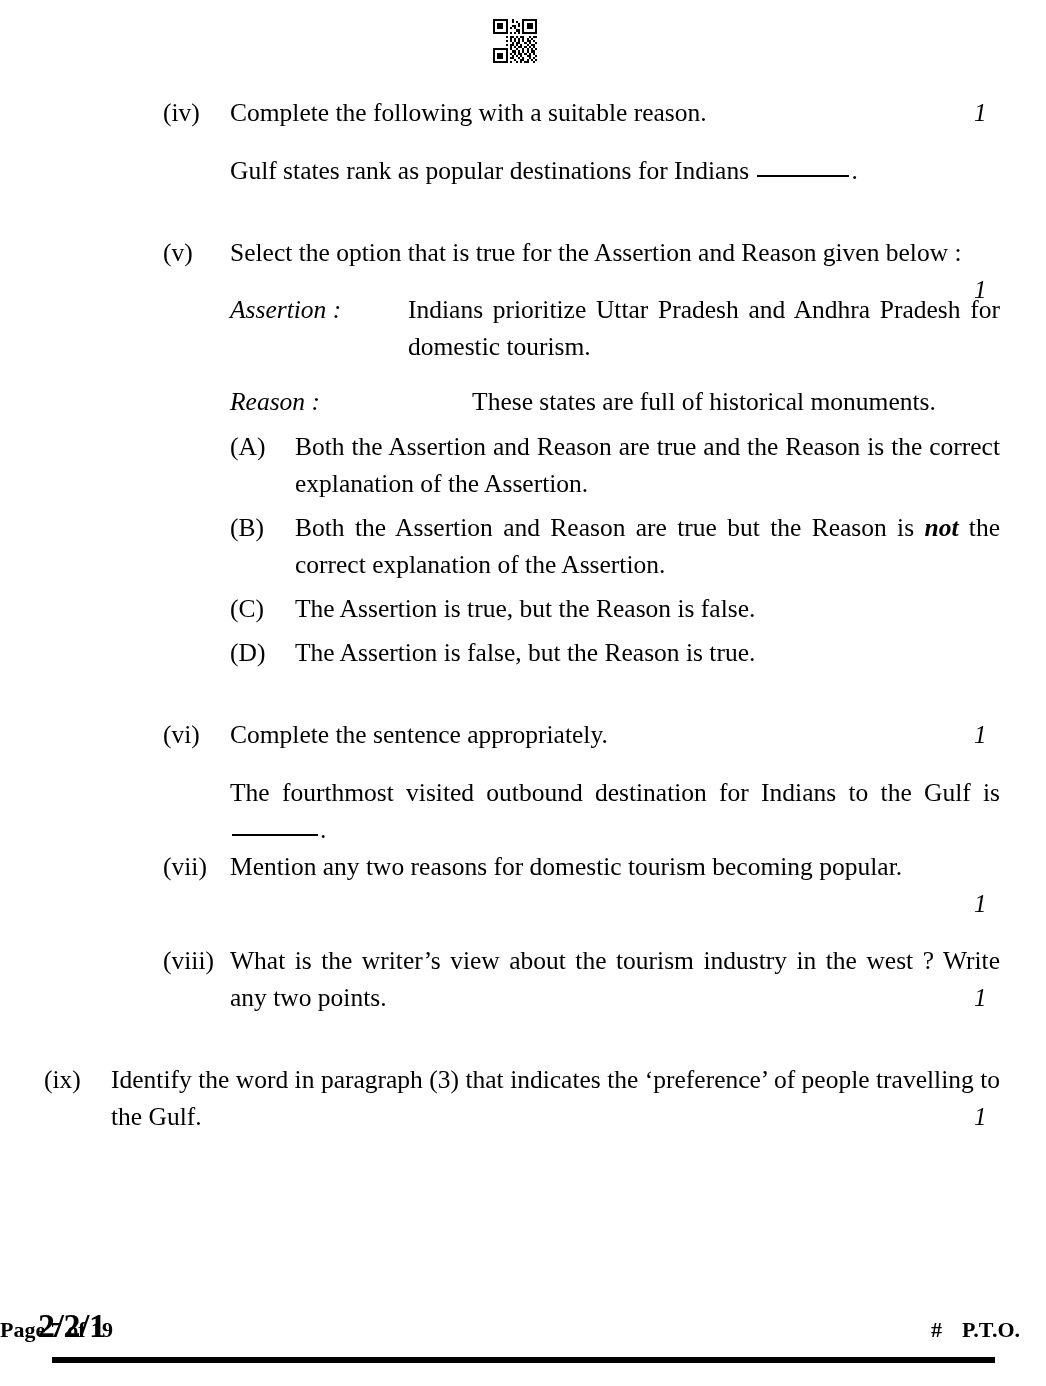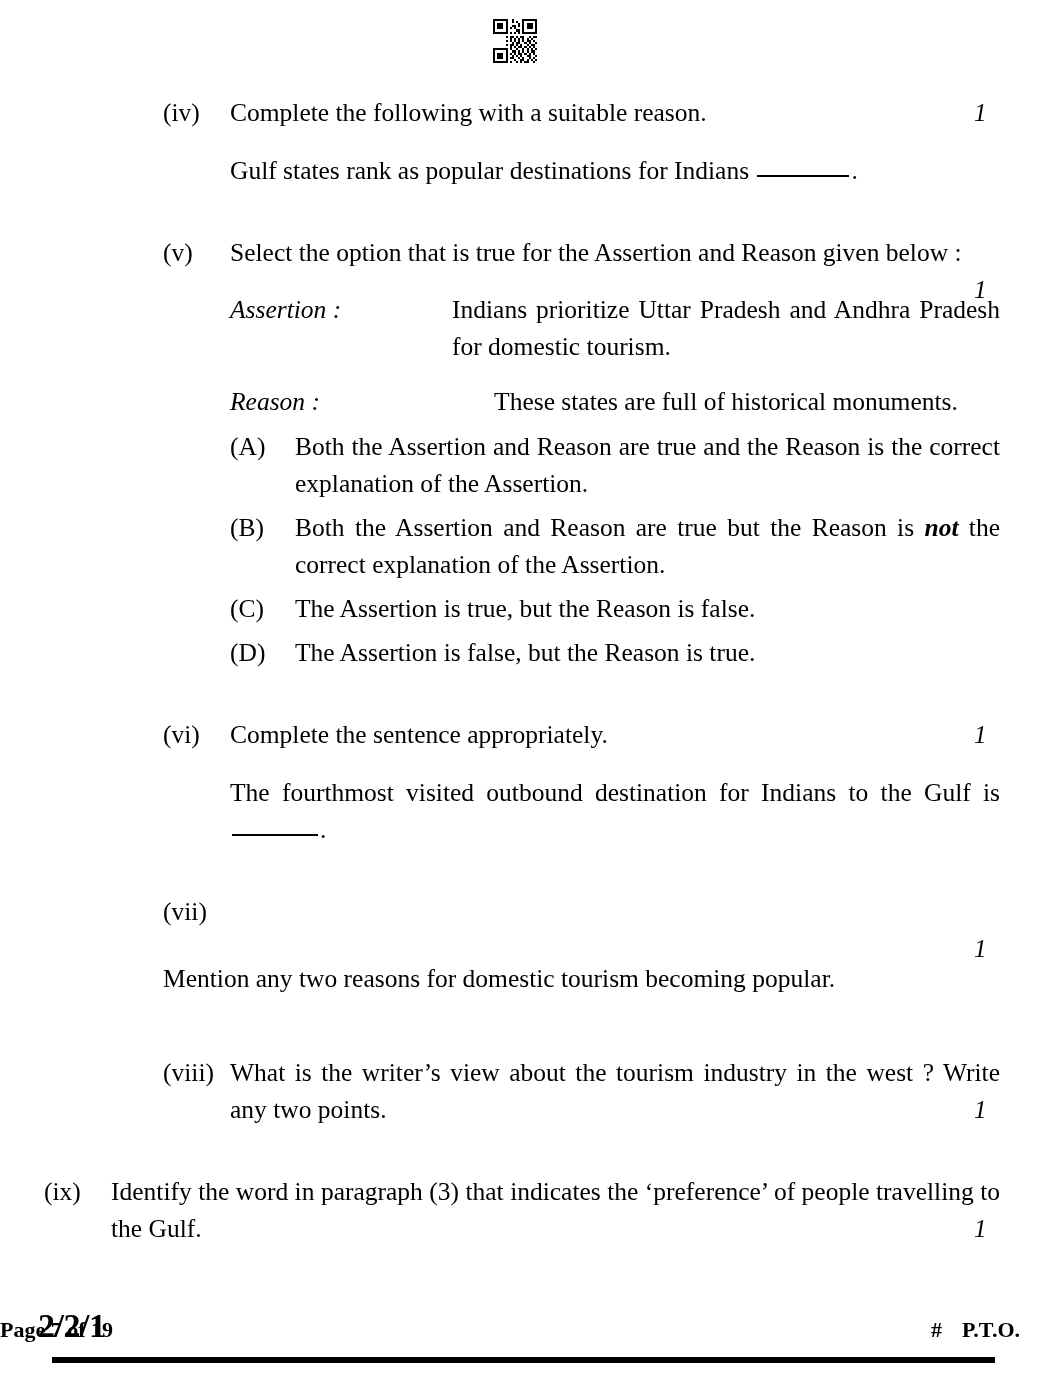--- a/index.html
+++ b/index.html
@@ -79,21 +79,20 @@
     margin: 0 2px;
   }
   .blank-sm { width: 86px; }
 
   
   .ar-row {
     display: flex;
     align-items: flex-start;
     font-size: 25.5px;
     line-height: 37px;
-    gap: 44px;
   }
   .ar-key {
     flex: 0 0 178px;
     font-style: italic;
     white-space: nowrap;
   }
   .ar-val {
     flex: 1 1 auto;
     text-align: justify;
     text-justify: inter-word;
@@ -345,21 +344,21 @@
 
   <div class="q" style="margin-top:45px;">
     <div class="q-label">(vi)</div>
     <div class="q-body">
       <p class="nojust">Complete the sentence appropriately.</p>
       <p class="gap"><span>The fourthmost visited outbound destination for Indians to the Gulf is </span><span class="blank blank-sm"></span><span>.</span></p>
     </div>
     <div class="marks">1</div>
   </div>
 
-  <div class="q" style="margin-top:45px;flex-direction:column;">
+  <div class="q" style="">
     <div class="q-label">(vii)</div>
     <div class="q-body">Mention any two reasons for domestic tourism becoming popular.</div>
     <div class="marks" style="margin-top:37px;">1</div>
   </div>
 
   <div class="q" style="margin-top:57px;">
     <div class="q-label">(viii)</div>
     <div class="q-body">What is the writer’s view about the tourism industry in the west  ? Write any two points.</div>
     <div class="marks" style="margin-top:37px;">1</div>
   </div>

